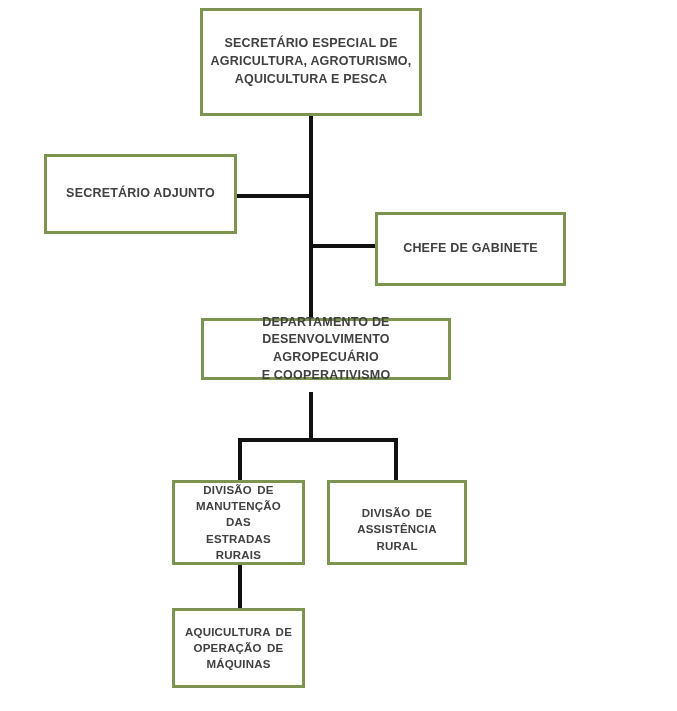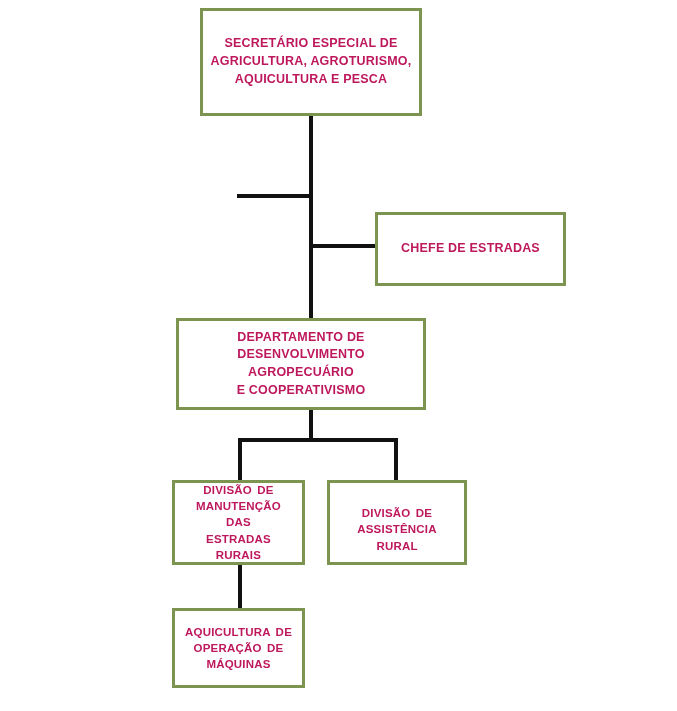--- a/index.html
+++ b/index.html
@@ -24,21 +24,21 @@
     border: 3px solid #7d9350;
     background: #ffffff;
     display: flex;
     align-items: center;
     justify-content: center;
     text-align: center;
     z-index: 3;
   }
   .node-label {
     display: block;
-    color: #be185d;
+    color: #404040;
     font-weight: bold;
     line-height: 1.42;
     letter-spacing: 0.2px;
     white-space: pre-line;
     padding: 0 6px;
   }
   
   #node-secretario-especial {
     left: 200px; top: 8px; width: 222px; height: 108px;
   }
@@ -51,21 +51,21 @@
   #node-secretario-adjunto .node-label {
     font-size: 12.5px;
   }
   #node-chefe-gabinete {
     left: 375px; top: 212px; width: 191px; height: 74px;
   }
   #node-chefe-gabinete .node-label {
     font-size: 12.5px;
   }
   #node-departamento {
-    left: 176px; top: 318px; width: 250px; height: 92px;
+    left: 201px; top: 318px; width: 250px; height: 62px;
   }
   #node-departamento .node-label {
     font-size: 12.5px;
   }
   #node-divisao-manutencao {
     left: 172px; top: 480px; width: 133px; height: 85px;
   }
   #node-divisao-manutencao .node-label {
     font-size: 11.5px;
     word-spacing: 2px;
@@ -116,23 +116,26 @@
   <div class="conn conn-v" id="conn-div-left-down"></div>
   <div class="conn conn-v" id="conn-div-right-down"></div>
   <div class="conn conn-v" id="conn-assistente-down"></div>
 
   <div class="node" id="node-secretario-especial">
     <span class="node-label">SECRETÁRIO ESPECIAL DE
 AGRICULTURA, AGROTURISMO,
 AQUICULTURA E PESCA</span>
   </div>
 
+  <div class="node" id="node-secretario-adjunto">
+    <span class="node-label">SECRETÁRIO ADJUNTO</span>
+  </div>
 
   <div class="node" id="node-chefe-gabinete">
-    <span class="node-label">CHEFE DE ESTRADAS</span>
+    <span class="node-label">CHEFE DE GABINETE</span>
   </div>
 
   <div class="node" id="node-departamento">
     <span class="node-label">DEPARTAMENTO DE
 DESENVOLVIMENTO AGROPECUÁRIO
 E COOPERATIVISMO</span>
   </div>
 
   <div class="node" id="node-divisao-manutencao">
     <span class="node-label">DIVISÃO DE

